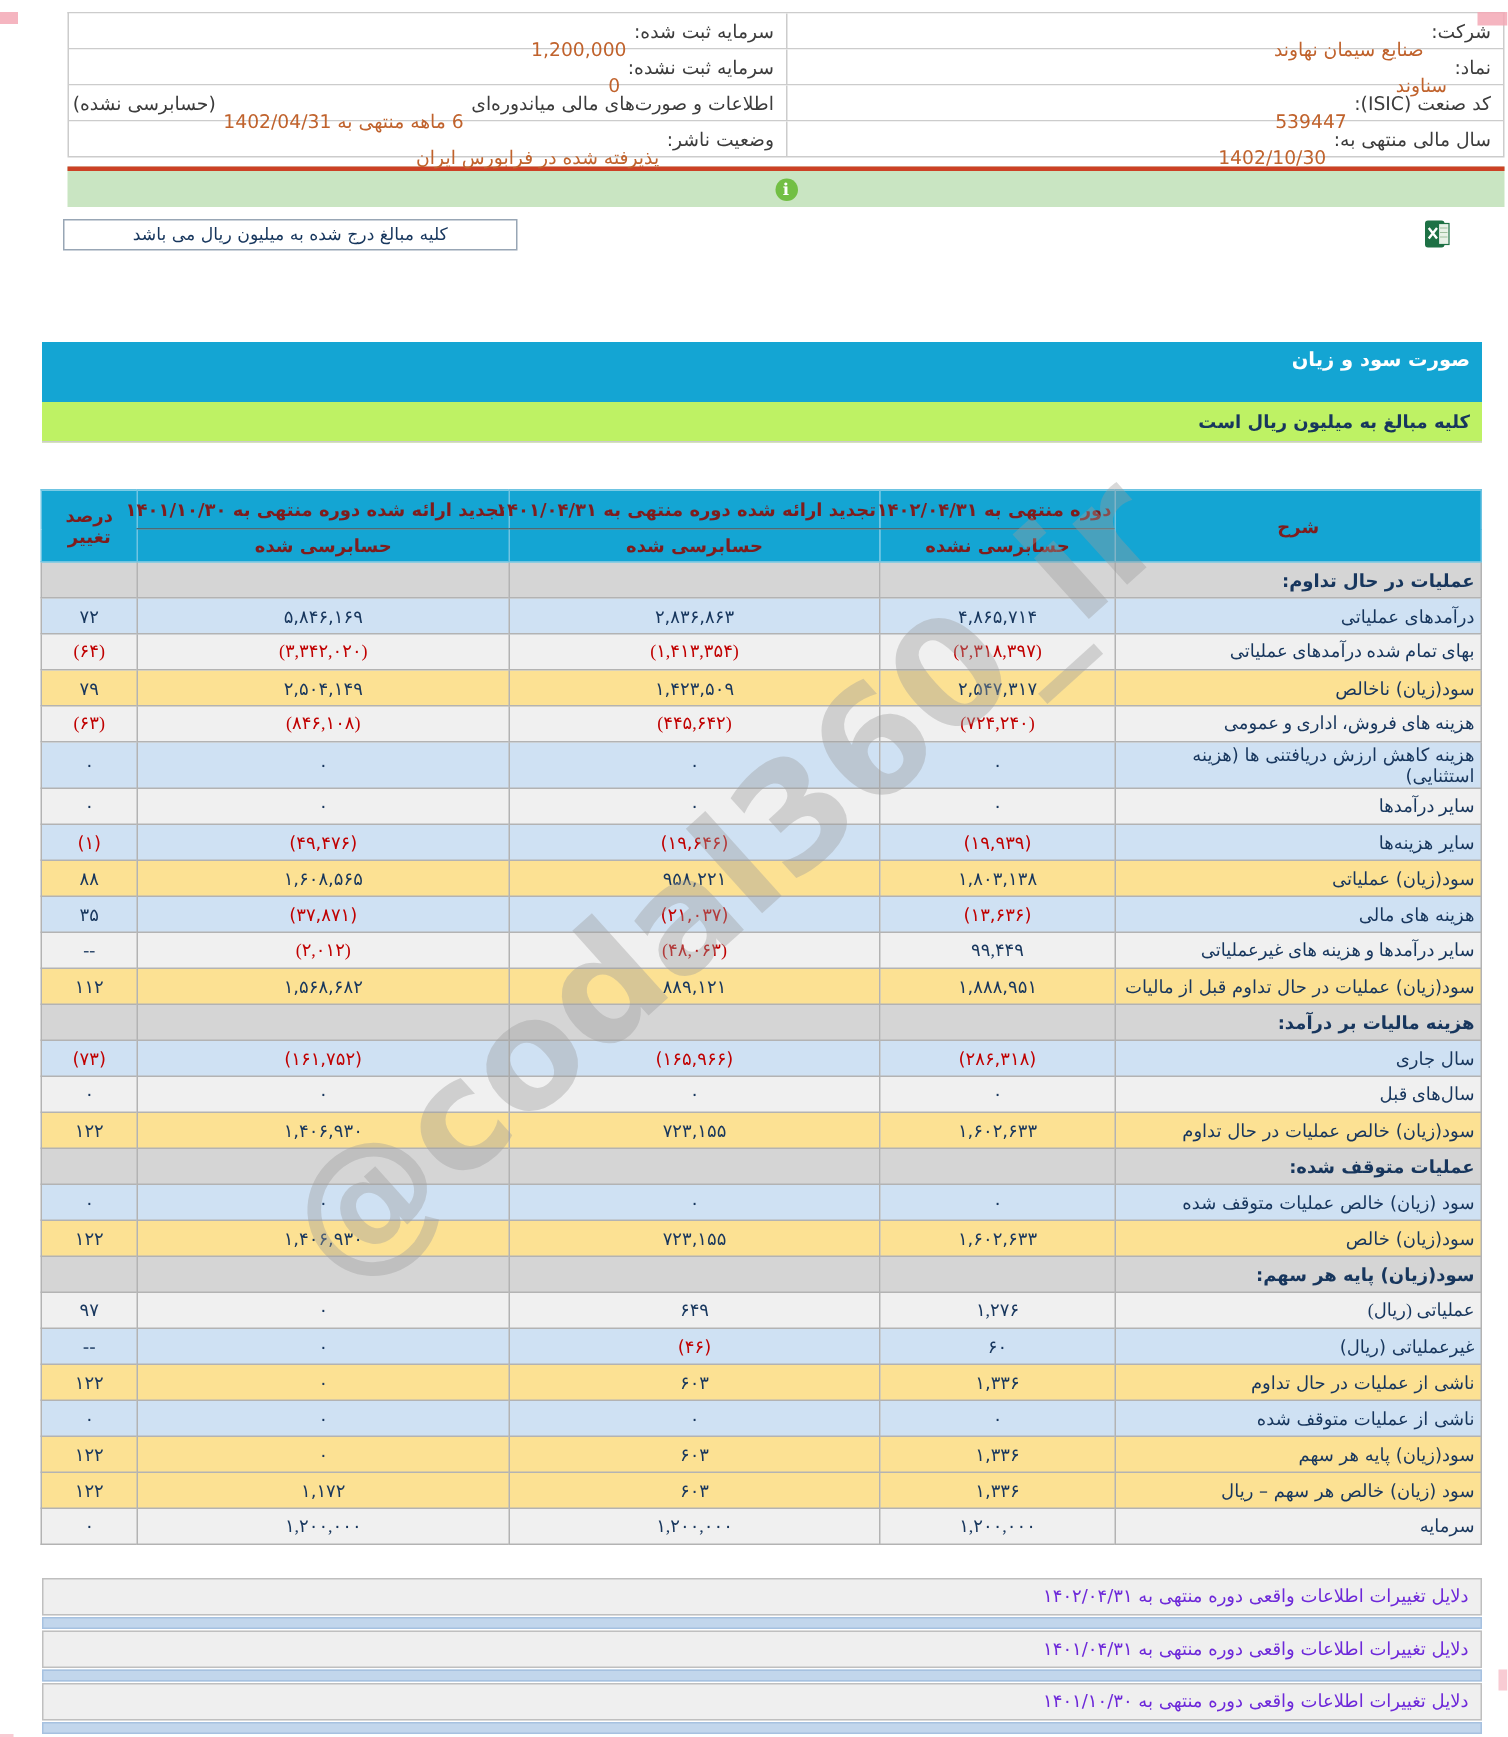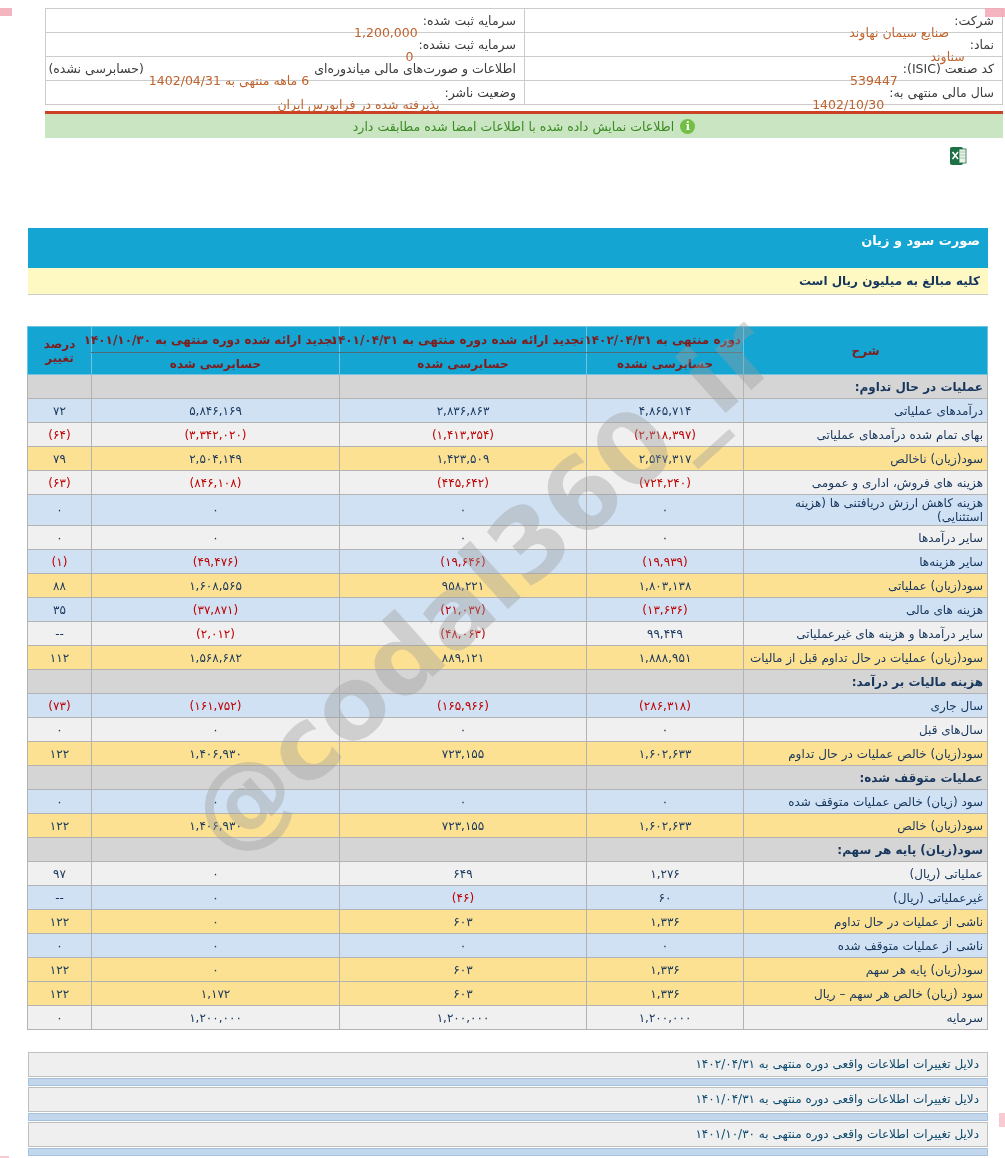--- a/index.html
+++ b/index.html
@@ -34,45 +34,45 @@
   
   .units-row { margin-top:6px; padding:0 38px 0 42px; display:flex; align-items:center;
                justify-content:space-between; height:24px; }
   .excel-btn { width:18px; height:20px; cursor:pointer; }
   .units-box { width:303px; height:21px; border:1px solid #98a6b5; background:#fff;
                font-size:11.5px; color:#17365d; text-align:center; line-height:19px; }
 
   
   .stmt-bar { margin:60px 17px 0 28px; height:40px; background:#14a5d3; color:#fff;
               font-weight:bold; font-size:13px; line-height:25px; padding:0 8px; }
-  .stmt-note { margin:0 17px 0 28px; height:27px; border-bottom:1px solid #ccc; background:#fef9c3;
+  .stmt-note { margin:0 17px 0 28px; height:27px; border-bottom:1px solid #ccc; background:#bef264;
                color:#17365d; font-weight:bold; font-size:12px; line-height:27px; padding:0 8px; }
 
   
   .tblwrap { margin:31px 17px 0 28px; }
   table { width:100%; border-collapse:collapse; table-layout:fixed; }
   th, td { border:1px solid #b3b3b3; font-size:12px; }
   .th { background:#14a5d3; color:#7f1d1d; font-weight:bold; text-align:center;
         border:1px solid #6fc4e2; padding:2px 2px; }
   .thperiod { white-space:nowrap; overflow:visible; height:26px; border-bottom:1px solid #4d6a75;text-align:center; }
   .thaudit { height:22px; }
   .thdesc, .thpct { vertical-align:middle; }
   td { height:24px; color:#17365d; padding:1px 4px; }
   .c-desc { text-align:right; }
   .c-num, .c-pct { text-align:center; }
   .row-section td { background:#d5d5d5; font-weight:bold; }
   .row-blue td { background:#cfe1f3; }
-  .row-gray td { background:#f0f0f0; }
+  .row-gray td { background:#f0f0f0;font-family:Liberation Serif, serif; }
   .row-yellow td { background:#fce193; }
   .num { direction:ltr; unicode-bidi:embed; }
   .neg { color:#c00000; }
 
   
   .footer { margin:22px 17px 0 28px; }
-  .flink { height:25px; background:#efefef; border:1px solid #bfbfbf; color:#0c4a6e;
+  .flink { height:25px; background:#efefef; border:1px solid #bfbfbf; color:#6d28d9;
            font-size:12px; line-height:23px; padding:0 8px; cursor:pointer; }
   .fblue { height:8px; background:#c2d6ec; border:1px solid #a6c1e0; margin:1px 0 1px 0; }
   .flink + .fblue { margin-top:1px; }
   .footer > .fblue { margin-bottom:1px; }
 
   
   .watermark { position:absolute; left:90px; top:520px; width:780px; height:110px;
                text-align:center; font-size:100px; font-weight:bold; color:#9c9c9c;
                opacity:.38; transform:rotate(-42deg); pointer-events:none; z-index:5;
                direction:ltr; white-space:nowrap; }
@@ -126,34 +126,34 @@
       </div>
       <div class="info-cell cell-second">
         <span class="ilbl">وضعیت ناشر:</span>
         <span class="ival">پذیرفته شده در فرابورس ایران</span>
       </div>
     </div>
   </div>
 
   <div class="banner">
     <span class="info-icon">i</span>
-    <span>اطلاعات نمایش داده شده با اطلاعات امضا شده مطابقت دارد</span>
   </div>
 
   <div class="units-row">
     <div class="excel-btn">
       <svg width="18" height="20" viewBox="0 0 18 20">
         <rect x="1" y="1" width="13" height="18" rx="2" fill="#1e7145"></rect>
         <rect x="10" y="3" width="7" height="14" fill="#e8f2e8" stroke="#1e7145" stroke-width="0.8"></rect>
         <line x1="11" y1="6" x2="16" y2="6" stroke="#9dbf9d" stroke-width="0.8"></line>
         <line x1="11" y1="9" x2="16" y2="9" stroke="#9dbf9d" stroke-width="0.8"></line>
         <line x1="11" y1="12" x2="16" y2="12" stroke="#9dbf9d" stroke-width="0.8"></line>
         <path d="M3.5 6 L9 13 M9 6 L3.5 13" stroke="#fff" stroke-width="1.6"></path>
       </svg>
     </div>
+    <div class="units-box">کلیه مبالغ درج شده به میلیون ریال می باشد</div>
   </div>
 
   <div class="stmt-bar">
     <span>صورت سود و زیان</span>
   </div>
   <div class="stmt-note">کلیه مبالغ به میلیون ریال است</div>
 
   <div class="tblwrap">
     <table>
       <colgroup>

